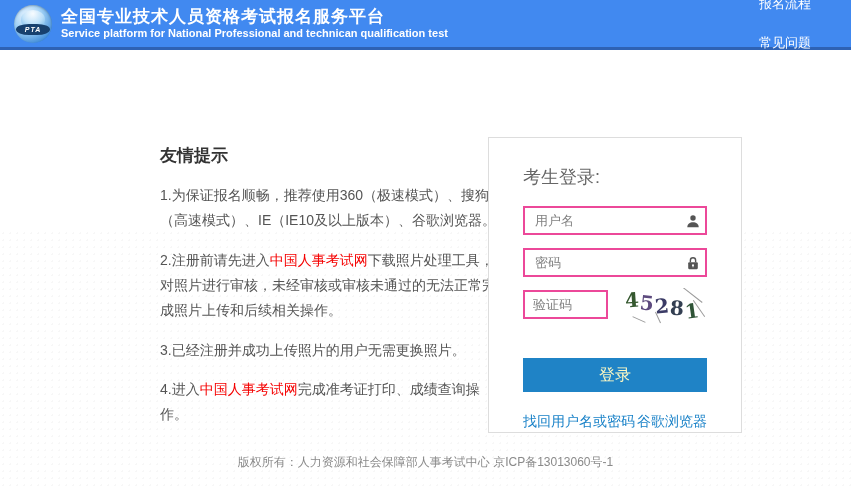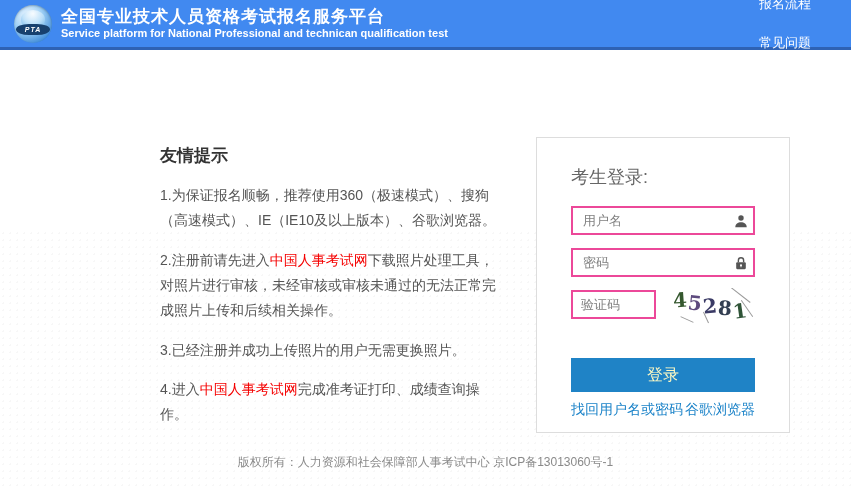--- a/index.html
+++ b/index.html
@@ -53,21 +53,21 @@
   .titles .en{font-size:11px;font-weight:bold;margin:1px 0 0;}
   .nav{margin-left:auto;display:flex;gap:21px;padding-right:40px;flex-direction:column;}
   .nav a{color:#fff;text-decoration:none;font-size:13px;white-space:nowrap;}
   
   .tips{position:absolute;left:160px;top:136px;width:347px;z-index:1;margin-top:8px;}
   .tips h2{font-size:17px;color:var(--heading-dark);margin:0 0 16px;font-weight:bold;}
   .tips p{font-size:14px;color:var(--text-gray);line-height:1.78;margin:0 0 15px;}
   .red-link{color:var(--red);cursor:pointer;}
   
   .login-card{
-    position:absolute;left:536px;top:137px;width:254px;height:296px;
+    position:absolute;left:488px;top:137px;width:254px;height:296px;
     background:#fff;border:1px solid #ddd;z-index:1;
     padding:27px 34px 16px;
   }
   .login-heading{font-size:18px;color:#666;margin:0 0 17px;font-weight:normal;}
   .field{position:relative;width:184px;height:29px;margin-bottom:13px;}
   .field input{
     width:100%;height:100%;border:2px solid #ec4899;padding:0 28px 0 10px;
     font-size:13px;color:#333;outline:none;background:#fff;
     font-family:inherit;
   }
@@ -93,21 +93,21 @@
   .cap-line.l2{width:20px;height:1px;right:-2px;top:20px;transform:rotate(55deg);}
   .cap-line.l3{width:14px;height:1px;left:14px;bottom:4px;transform:rotate(24deg);}
   .cap-line.l4{width:12px;height:1px;left:34px;bottom:6px;transform:rotate(65deg);}
   .login-btn{
     width:184px;height:34px;margin-top:26px;border:none;cursor:pointer;
     background:var(--button-blue);color:#fef9c3;font-size:16px;
     font-family:inherit;display:block;
   }
   .links-row{
     width:184px;display:flex;justify-content:space-between;
-    margin-top:9px;font-size:14px;
+    margin-top:21px;font-size:14px;
   }
   .links-row a{color:var(--link-blue);text-decoration:none;white-space:nowrap;}
   
   .footer{
     position:absolute;left:0;right:0;bottom:18px;text-align:center;
     font-size:12px;color:#8a8a8a;z-index:1;
   }
 </style>
 </head>
 <body>

